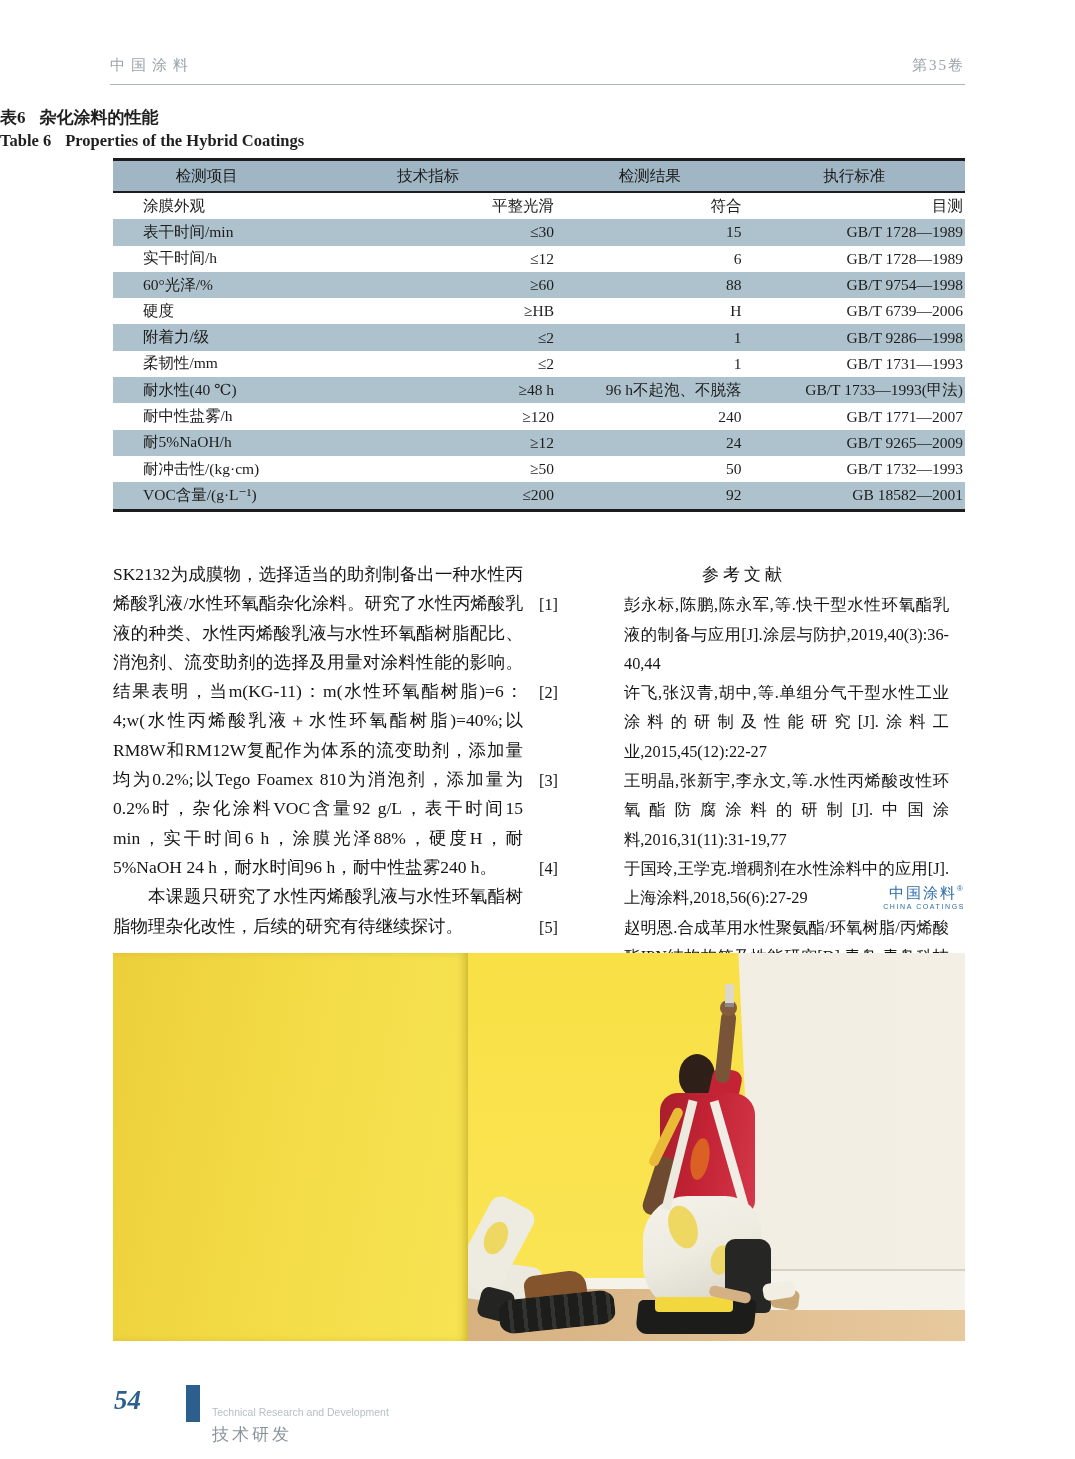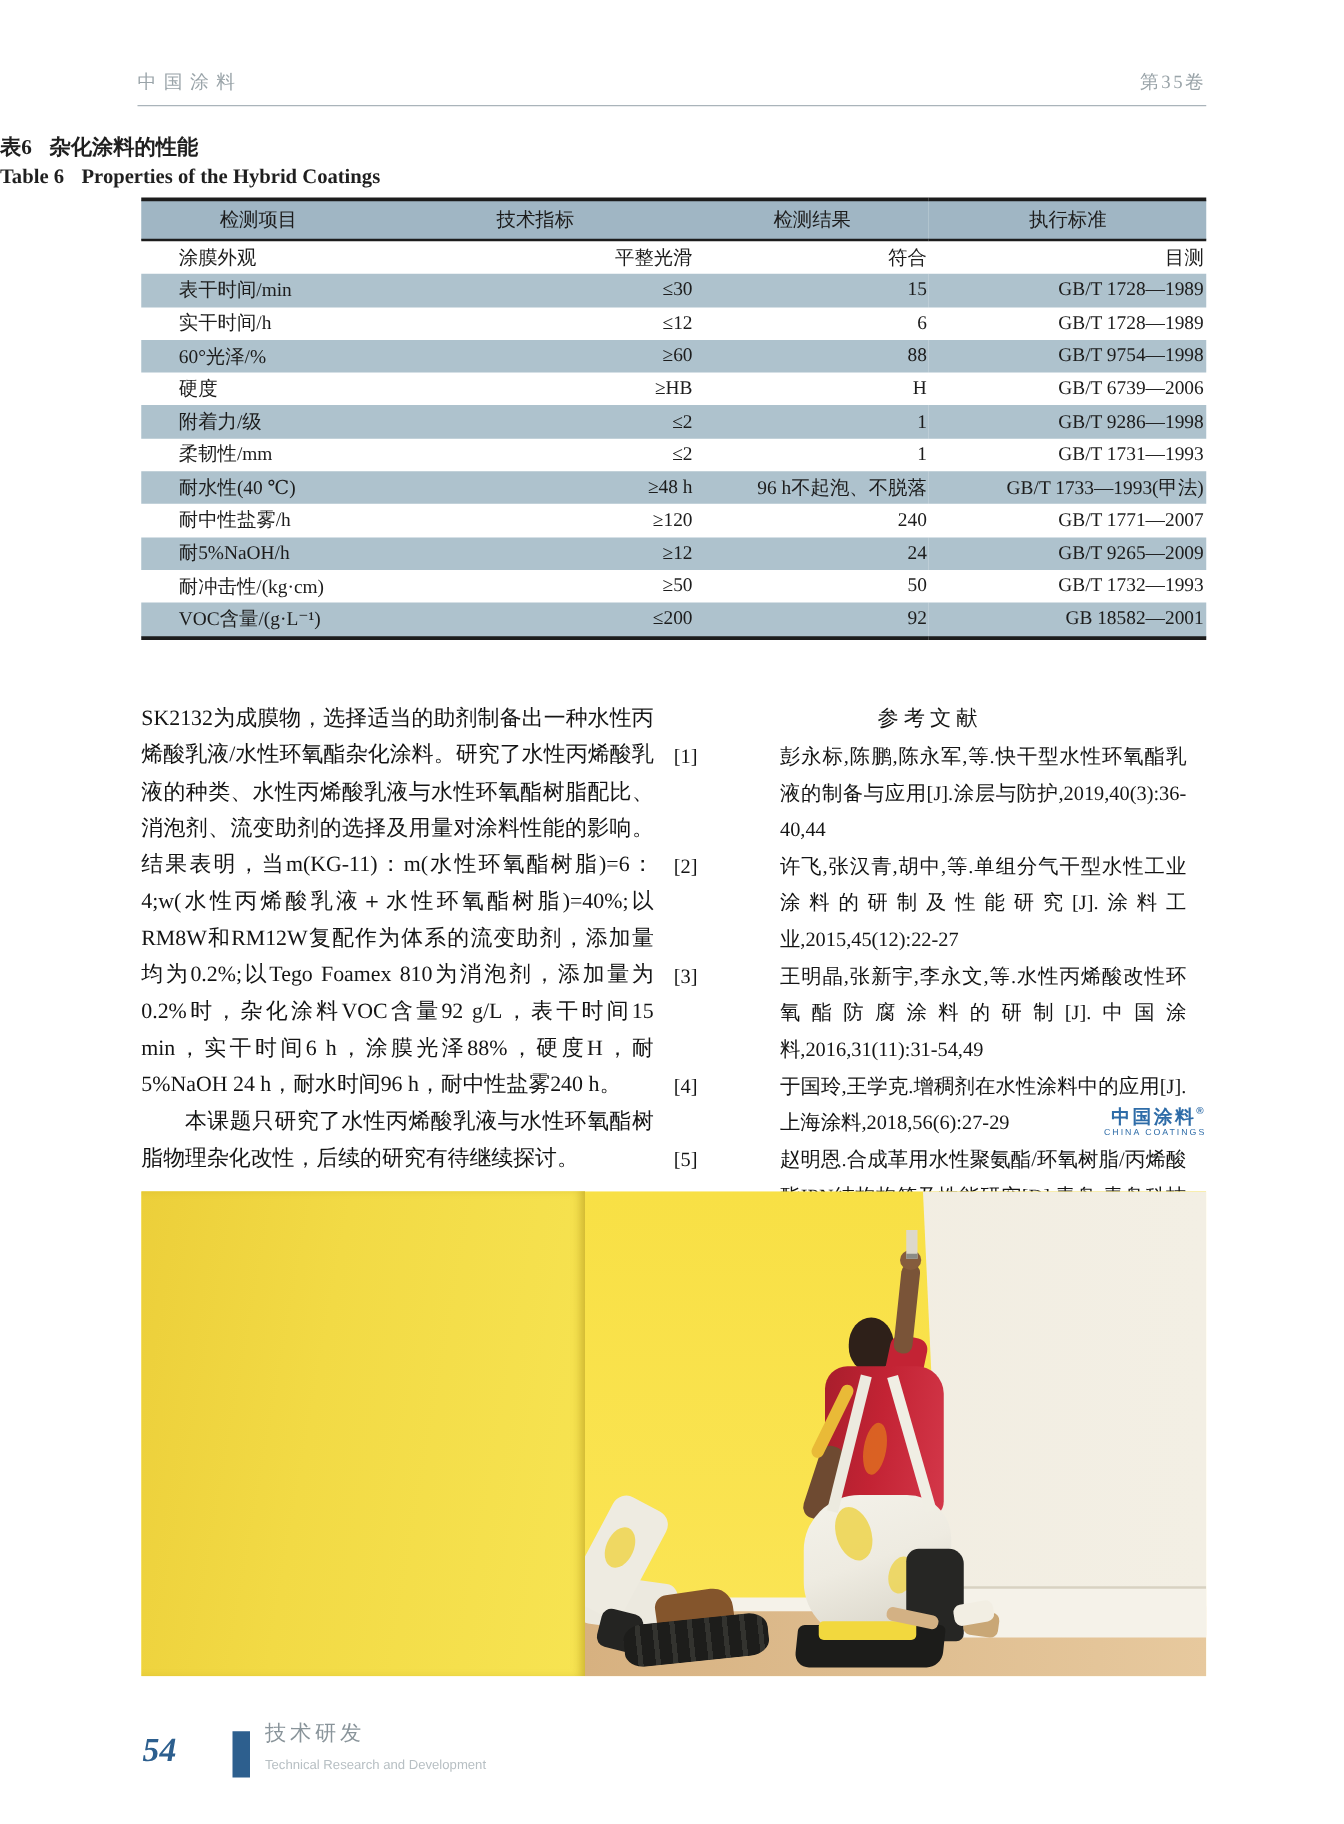--- a/index.html
+++ b/index.html
@@ -34,21 +34,21 @@
   .para{margin:0;}
   .para-indent{text-indent:2em;}
   .ref-heading{text-align:center;font-weight:normal;font-size:17px;letter-spacing:4px;margin:0 0 1px 0;}
   .ref-item{display:flex;font-size:16.3px;line-height:29.3px;}
   .ref-num{width:38px;flex:none;}
   .ref-text{flex:1;text-align:justify;margin-left:47px;}
 
   
   .logo{position:absolute;right:110px;top:884px;text-align:right;color:var(--logo-blue,#2e6ca8);
         font-family:"Liberation Sans","DejaVu Sans",sans-serif;}
-  .logo-cn{font-size:15px;font-weight:bold;letter-spacing:2px;}
+  .logo-cn{font-size:15px;font-weight:normal;letter-spacing:2px;}
   .logo-mark{font-size:8px;vertical-align:top;}
   .logo-en{font-size:7px;letter-spacing:1.6px;}
 
   
   .photo{position:absolute;left:113px;top:953px;width:852px;height:388px;overflow:hidden;}
   .photo *{position:absolute;}
   .wall-main{inset:0;background:linear-gradient(180deg,#f8e045,#fbe556);z-index:1;}
   .wall-white{inset:0;background:linear-gradient(90deg,#e9e3d2,var(--photo-wall-white,#f0ebdf) 30%,#f3efe4);
               clip-path:polygon(73.4% 0,100% 0,100% 100%,75.5% 100%);z-index:2;}
   .floor{left:355px;right:0;top:332px;bottom:0;
@@ -109,21 +109,21 @@
   .rag{left:650px;top:329px;width:32px;height:17px;background:#f2eee3;border-radius:6px;
        transform:rotate(-10deg);z-index:8;}
   .wall-left{left:0;top:0;width:355px;height:100%;z-index:10;
              background:linear-gradient(100deg,#eccf3a 0%,var(--photo-wall-yellow-left,#f2da45) 40%,#f7e452 100%);
              box-shadow:inset -6px 0 8px -3px rgba(170,140,20,.55);}
 
   
   .page-num{position:absolute;left:114px;top:1385px;font-size:27px;font-style:italic;font-weight:bold;
             color:var(--accent-blue,#2d5f8e);}
   .footer-bar{position:absolute;left:186px;top:1385px;width:14px;height:37px;background:var(--accent-blue,#2d5f8e);}
-  .footer-cn{position:absolute;left:212px;top:1375px;font-size:17px;color:#89949a;letter-spacing:3px;
+  .footer-cn{position:absolute;left:212px;top:1423px;font-size:17px;color:#89949a;letter-spacing:3px;
              font-family:"Liberation Sans","DejaVu Sans",sans-serif;}
   .footer-en{position:absolute;left:212px;top:1406px;font-size:10.5px;color:#b7bfc3;
              font-family:"Liberation Sans","DejaVu Sans",sans-serif;}
 </style>
 </head>
 <body>
 
 <div class="page">
 
   <div class="runhead">
@@ -242,21 +242,21 @@
           <div class="ref-item">
             <span class="ref-num">[1]</span>
             <span class="ref-text">彭永标,陈鹏,陈永军,等.快干型水性环氧酯乳液的制备与应用[J].涂层与防护,2019,40(3):36-40,44</span>
           </div>
           <div class="ref-item">
             <span class="ref-num">[2]</span>
             <span class="ref-text">许飞,张汉青,胡中,等.单组分气干型水性工业涂料的研制及性能研究[J].涂料工业,2015,45(12):22-27</span>
           </div>
           <div class="ref-item">
             <span class="ref-num">[3]</span>
-            <span class="ref-text">王明晶,张新宇,李永文,等.水性丙烯酸改性环氧酯防腐涂料的研制[J].中国涂料,2016,31(11):31-54,49</span>
+            <span class="ref-text">王明晶,张新宇,李永文,等.水性丙烯酸改性环氧酯防腐涂料的研制[J].中国涂料,2016,31(11):31-19,77</span>
           </div>
           <div class="ref-item">
             <span class="ref-num">[4]</span>
             <span class="ref-text">于国玲,王学克.增稠剂在水性涂料中的应用[J].上海涂料,2018,56(6):27-29</span>
           </div>
           <div class="ref-item">
             <span class="ref-num">[5]</span>
             <span class="ref-text">赵明恩.合成革用水性聚氨酯/环氧树脂/丙烯酸酯IPN结构构筑及性能研究[D].青岛:青岛科技大学,2019</span>
           </div>
         </div>

